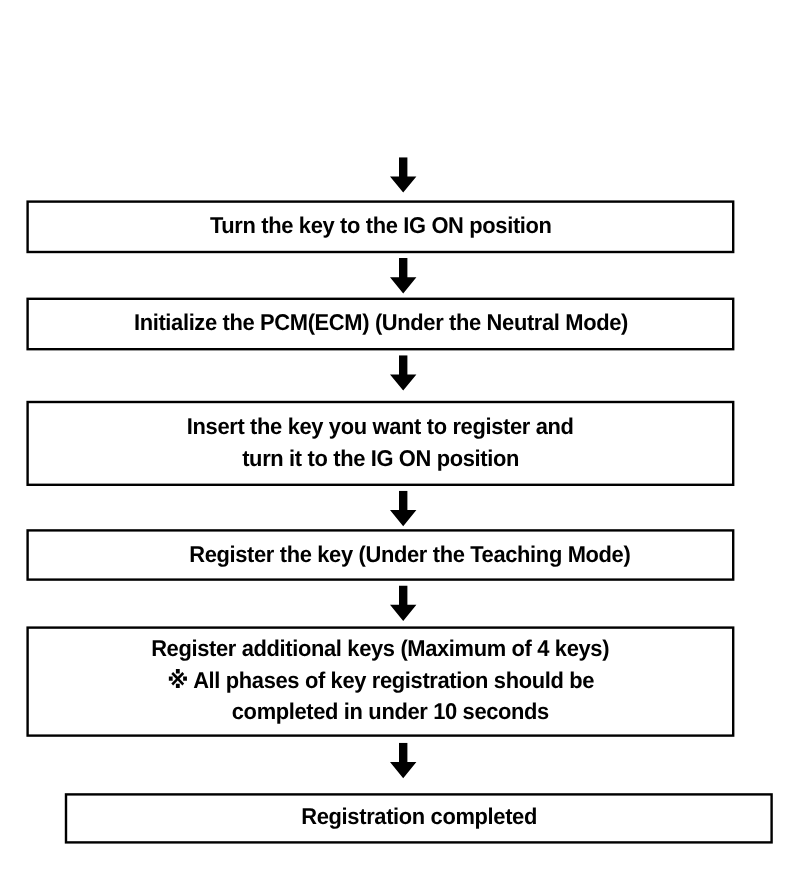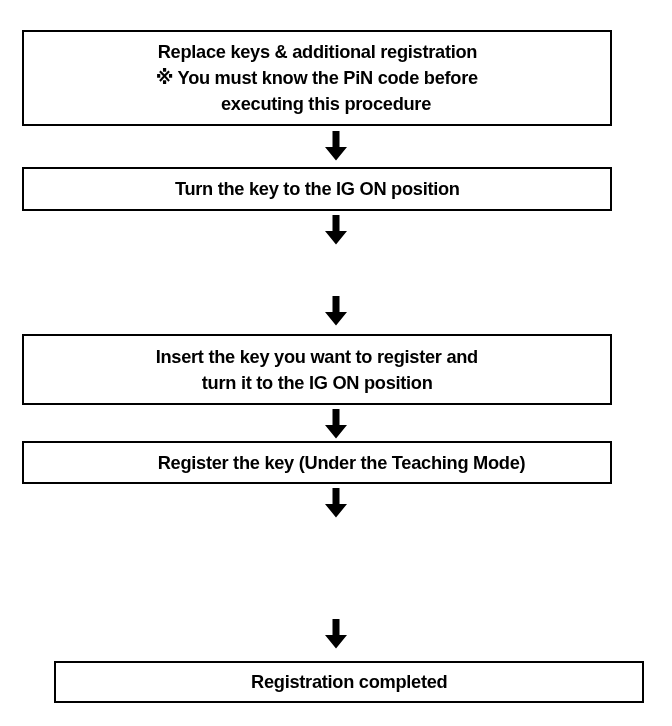--- a/index.html
+++ b/index.html
@@ -82,42 +82,40 @@
   #arrow-5 { top: 488px; }
   #step-6 { top: 522px; height: 92px; }
   #arrow-6 { top: 619px; }
   #step-7 { top: 661px; height: 42px; margin-left: 32px; }
 </style>
 </head>
 <body>
 
 <div id="flowchart">
 
-  <div class="flow-step" id="step-1">
-    <div class="step-line">Replace keys &amp; additional registration</div>
-    <div class="step-line note-line">※ You must know the PiN code before</div>
-    <div class="step-line cont-line">executing this procedure</div>
-  </div>
 
   <div class="flow-arrow" id="arrow-1">
     <svg width="26" height="30" viewBox="0 0 26 30" aria-hidden="true">
       <polygon points="9.5,0 16.5,0 16.5,16 24,16 13,29.5 2,16 9.5,16" fill="#000000"></polygon>
     </svg>
   </div>
 
   <div class="flow-step" id="step-2">
     <div class="step-line">Turn the key to the IG ON position</div>
   </div>
 
   <div class="flow-arrow" id="arrow-2">
     <svg width="26" height="30" viewBox="0 0 26 30" aria-hidden="true">
       <polygon points="9.5,0 16.5,0 16.5,16 24,16 13,29.5 2,16 9.5,16" fill="#000000"></polygon>
     </svg>
   </div>
 
+  <div class="flow-step" id="step-3">
+    <div class="step-line">Initialize the PCM(ECM) (Under the Neutral Mode)</div>
+  </div>
 
   <div class="flow-arrow" id="arrow-3">
     <svg width="26" height="30" viewBox="0 0 26 30" aria-hidden="true">
       <polygon points="9.5,0 16.5,0 16.5,16 24,16 13,29.5 2,16 9.5,16" fill="#000000"></polygon>
     </svg>
   </div>
 
   <div class="flow-step" id="step-4">
     <div class="step-line">Insert the key you want to register and</div>
     <div class="step-line">turn it to the IG ON position</div>
@@ -132,20 +130,25 @@
   <div class="flow-step" id="step-5">
     <div class="step-line">Register the key (Under the Teaching Mode)</div>
   </div>
 
   <div class="flow-arrow" id="arrow-5">
     <svg width="26" height="30" viewBox="0 0 26 30" aria-hidden="true">
       <polygon points="9.5,0 16.5,0 16.5,16 24,16 13,29.5 2,16 9.5,16" fill="#000000"></polygon>
     </svg>
   </div>
 
+  <div class="flow-step" id="step-6">
+    <div class="step-line">Register additional keys (Maximum of 4 keys)</div>
+    <div class="step-line note-line">※ All phases of key registration should be</div>
+    <div class="step-line cont-line">completed in under 10 seconds</div>
+  </div>
 
   <div class="flow-arrow" id="arrow-6">
     <svg width="26" height="30" viewBox="0 0 26 30" aria-hidden="true">
       <polygon points="9.5,0 16.5,0 16.5,16 24,16 13,29.5 2,16 9.5,16" fill="#000000"></polygon>
     </svg>
   </div>
 
   <div class="flow-step" id="step-7">
     <div class="step-line">Registration completed</div>
   </div>

